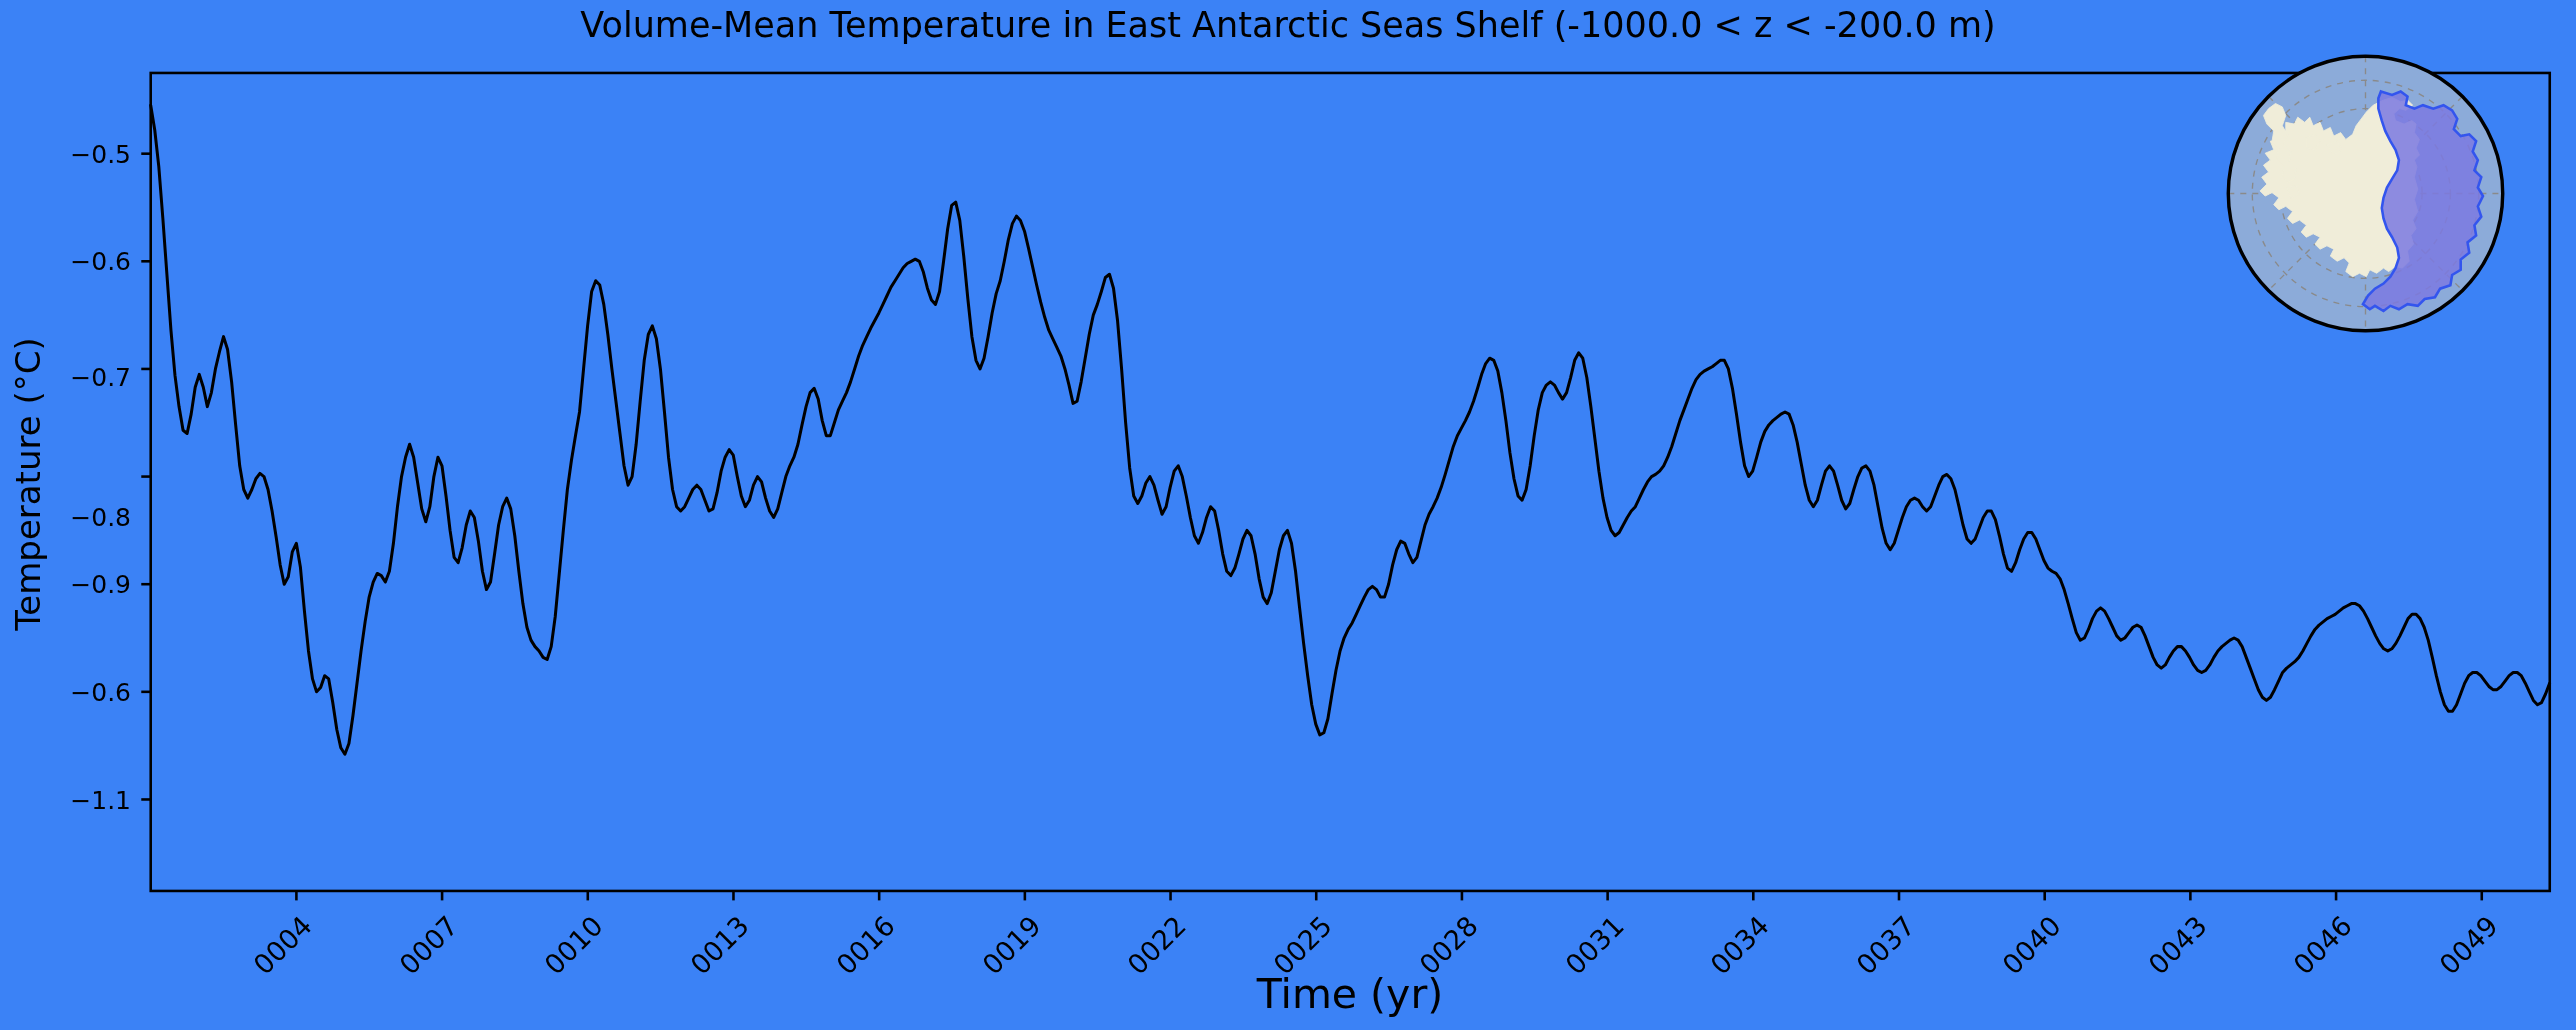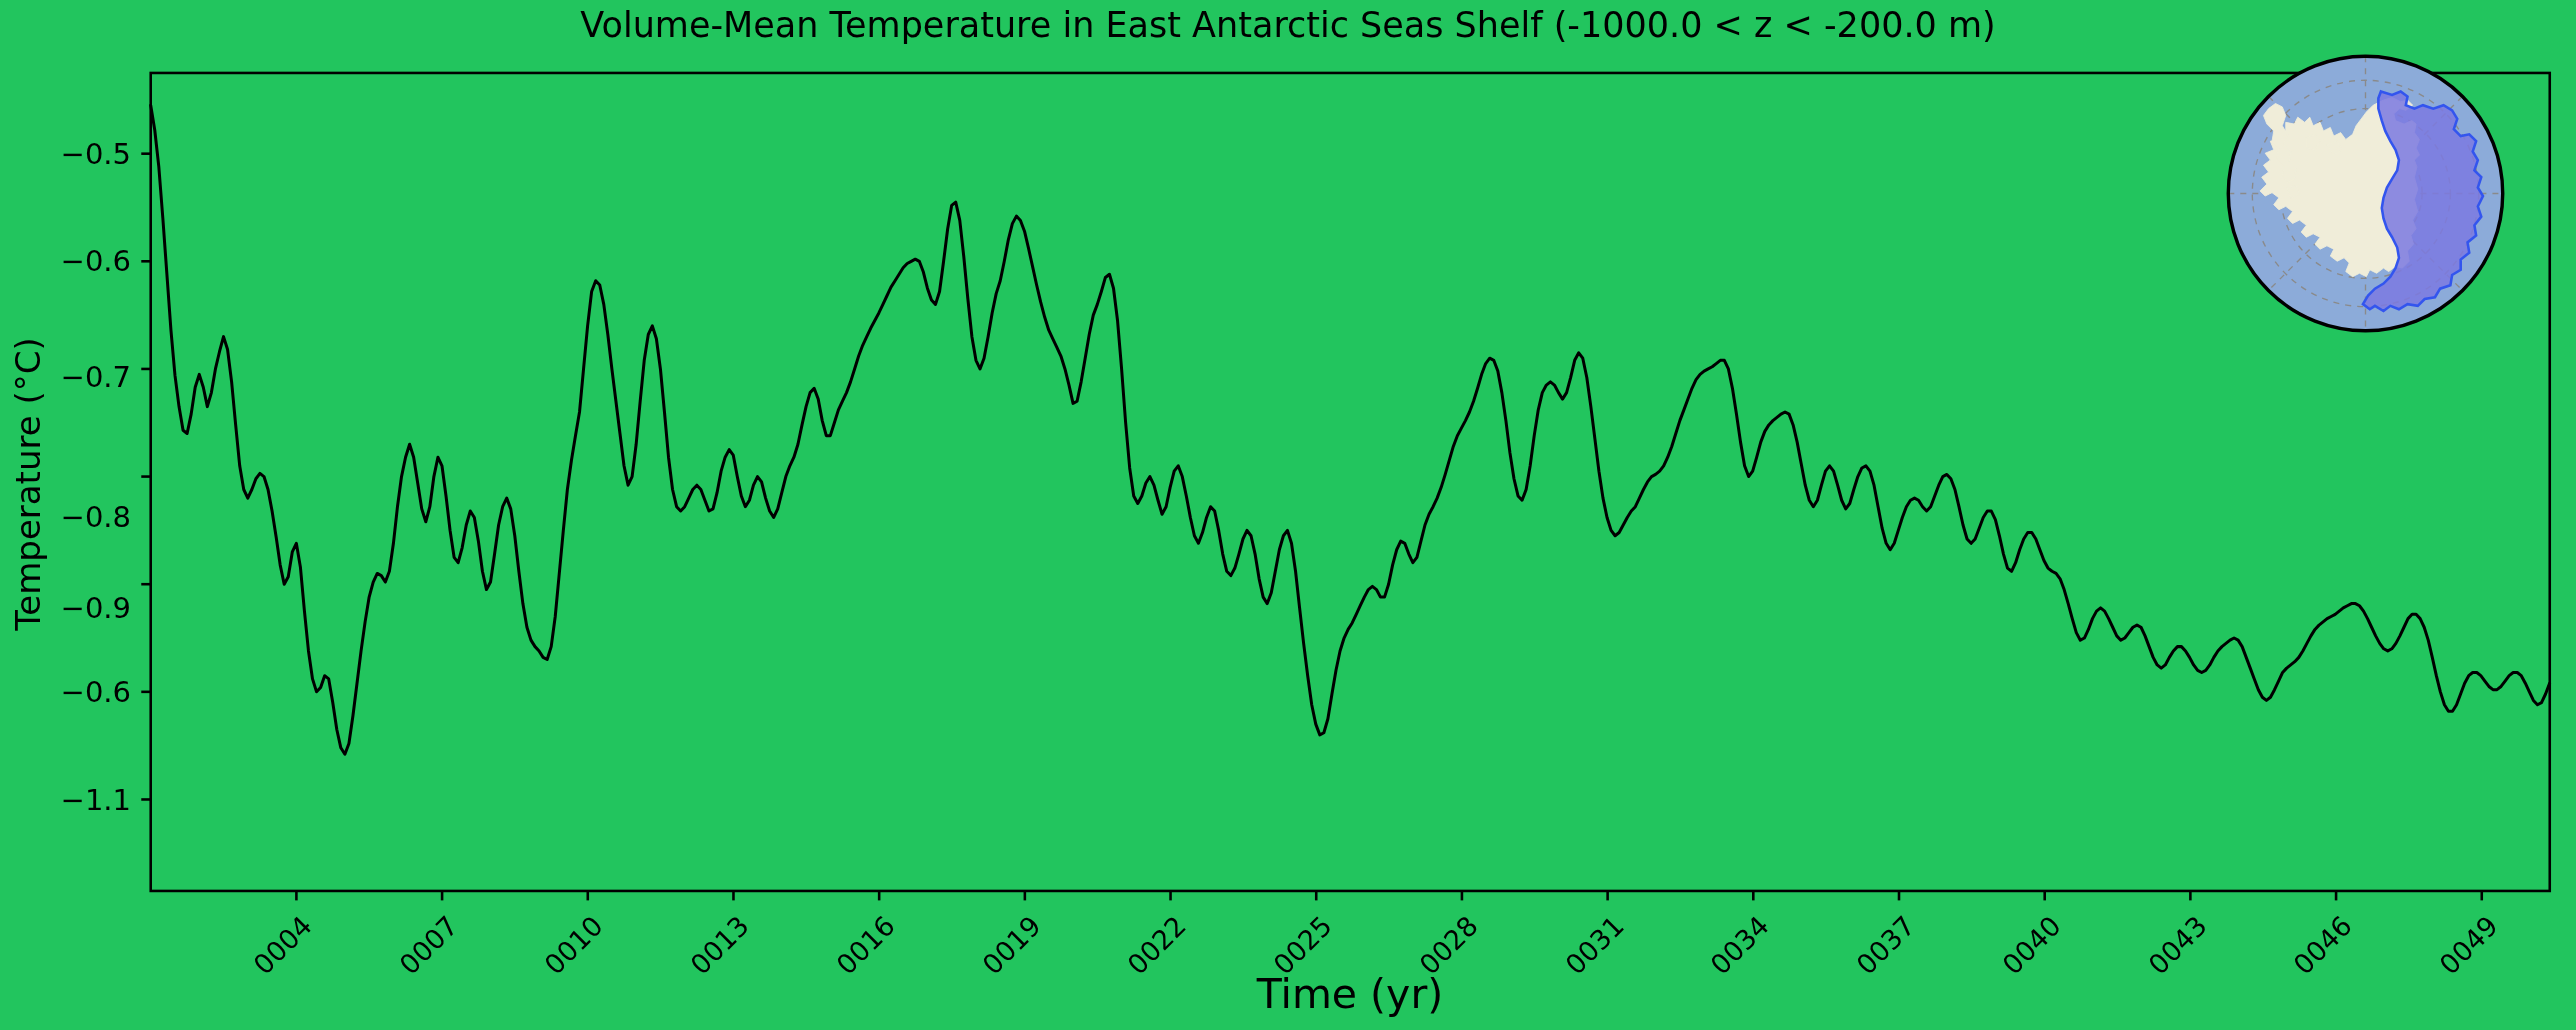--- a/index.html
+++ b/index.html
@@ -12,21 +12,21 @@
     height: 1030px;
     font-family: "DejaVu Sans", sans-serif;
     overflow: hidden;
     position: relative;
   }
   #figure {
     position: absolute;
     left: 0; top: 0;
     width: 2576px;
     height: 1030px;
-    background: #22c55e;
+    background: #3b82f6;
   }
   .fig-title {
     position: absolute;
     left: 0;
     top: 5.2px;
     width: 2576px;
     text-align: center;
     font-size: 35px;
     color: #000000;
     letter-spacing: 0px;
@@ -54,21 +54,21 @@
     top: 970px;
     width: 2400px;
     text-align: center;
     font-size: 41px;
     color: #000;
     white-space: nowrap;
   }
   .ytick-label {
     position: absolute;
     text-align: right;
-    font-size: 29px;
+    font-size: 25px;
     color: #000;
     white-space: nowrap;
     transform: translateY(-50%);
   }
   .xtick-label {
     position: absolute;
     font-size: 27px;
     color: #000;
     white-space: nowrap;
     transform-origin: right top;
@@ -122,21 +122,21 @@
     <g id="data-lines">
         <path d="M175.00,122.62 L179.71,151.46 L184.43,194.09 L189.14,254.28 L193.85,319.49 L198.57,384.69 L203.28,437.36 L207.99,473.72 L212.70,501.31 L217.42,505.07 L222.13,482.50 L226.84,451.15 L231.56,436.11 L236.27,451.15 L240.98,473.72 L245.70,457.42 L250.41,429.84 L255.12,409.77 L259.83,392.22 L264.55,407.26 L269.26,444.88 L273.97,495.04 L278.69,542.69 L283.40,570.28 L288.11,580.31 L292.83,570.28 L297.54,557.74 L302.25,551.47 L306.96,555.23 L311.68,570.28 L316.39,595.36 L321.10,625.45 L325.82,658.05 L330.53,680.63 L335.24,671.85 L339.96,643.01 L344.67,632.97 L349.38,660.56 L354.10,711.97 L358.81,758.37 L363.52,790.97 L368.23,806.02 L372.95,801.00 L377.66,787.21 L382.37,790.97 L387.09,818.56 L391.80,849.91 L396.51,871.23 L401.23,878.75 L405.94,866.21 L410.65,833.61 L415.36,795.99 L420.08,758.37 L424.79,724.51 L429.50,695.67 L434.22,678.12 L438.93,668.09 L443.64,670.59 L448.36,678.12 L453.07,665.58 L457.78,632.97 L462.49,590.34 L467.21,555.23 L471.92,532.66 L476.63,517.61 L481.35,532.66 L486.06,562.75 L490.77,592.85 L495.49,607.90 L500.20,590.34 L504.91,555.23 L509.62,532.66 L514.34,542.69 L519.05,577.80 L523.76,617.93 L528.48,649.28 L533.19,655.55 L537.90,637.99 L542.62,611.66 L547.33,595.36 L552.04,602.88 L556.76,630.47 L561.47,665.58 L566.18,686.89 L570.89,678.12 L575.61,645.51 L580.32,611.66 L585.03,590.34 L589.75,580.31 L594.46,592.85 L599.17,624.20 L603.89,665.58 L608.60,703.20 L613.31,730.78 L618.02,745.83 L622.74,753.35 L627.45,758.37 L632.16,765.89 L636.88,768.40 L641.59,753.35 L646.30,718.24 L651.02,668.09 L655.73,617.93 L660.44,570.28 L665.15,536.42 L669.87,507.58 L674.58,479.99 L679.29,429.84 L684.01,379.68 L688.72,339.55 L693.43,327.01 L698.15,332.03 L702.86,354.60 L707.57,389.71 L712.28,429.84 L717.00,467.45 L721.71,505.07 L726.42,542.69 L731.14,565.26 L735.85,555.23 L740.56,517.61 L745.28,467.45 L749.99,419.80 L754.70,389.71 L759.42,379.68 L764.13,394.72 L768.84,429.84 L773.55,479.99 L778.27,532.66 L782.98,570.28 L787.69,590.34 L792.41,595.36 L797.12,590.34 L801.83,580.31 L806.55,570.28 L811.26,565.26 L815.97,570.28 L820.68,582.82 L825.40,595.36 L830.11,592.85 L834.82,574.04 L839.54,548.96 L844.25,532.66 L848.96,523.88 L853.68,530.15 L858.39,555.23 L863.10,577.80 L867.81,590.34 L872.53,582.82 L877.24,565.26 L881.95,555.23 L886.67,561.50 L891.38,580.31 L896.09,595.36 L900.81,602.88 L905.52,592.85 L910.23,574.04 L914.95,555.23 L919.66,542.69 L924.37,532.66 L929.08,517.61 L933.80,495.04 L938.51,473.72 L943.22,457.42 L947.94,452.41 L952.65,464.95 L957.36,490.02 L962.08,507.58 L966.79,507.58 L971.50,492.53 L976.21,477.49 L980.93,467.45 L985.64,457.42 L990.35,444.88 L995.07,429.84 L999.78,414.79 L1004.49,402.25 L1009.21,392.22 L1013.92,382.19 L1018.63,373.41 L1023.34,364.63 L1028.06,354.60 L1032.77,344.57 L1037.48,334.54 L1042.20,327.01 L1046.91,319.49 L1051.62,311.96 L1056.34,306.95 L1061.05,304.44 L1065.76,301.93 L1070.47,304.44 L1075.19,316.98 L1079.90,335.79 L1084.61,349.58 L1089.33,354.60 L1094.04,339.55 L1098.75,304.44 L1103.47,266.82 L1108.18,239.24 L1112.89,235.47 L1117.61,256.79 L1122.32,299.42 L1127.03,348.33 L1131.74,392.22 L1136.46,419.80 L1141.17,429.84 L1145.88,417.30 L1150.60,392.22 L1155.31,364.63 L1160.02,342.06 L1164.74,327.01 L1169.45,304.44 L1174.16,279.36 L1178.87,260.55 L1183.59,251.78 L1188.30,256.79 L1193.01,269.33 L1197.73,289.39 L1202.44,310.71 L1207.15,332.03 L1211.87,352.09 L1216.58,369.65 L1221.29,384.69 L1226.00,394.72 L1230.72,404.76 L1235.43,414.79 L1240.14,429.84 L1244.86,448.64 L1249.57,469.96 L1254.28,467.45 L1259.00,444.88 L1263.71,417.30 L1268.42,389.71 L1273.14,367.14 L1277.85,354.60 L1282.56,339.55 L1287.27,323.25 L1291.99,319.49 L1296.70,335.79 L1301.41,373.41 L1306.13,429.84 L1310.84,492.53 L1315.55,545.20 L1320.27,577.80 L1324.98,586.58 L1329.69,577.80 L1334.40,562.75 L1339.12,555.23 L1343.83,565.26 L1348.54,582.82 L1353.26,599.12 L1357.97,590.34 L1362.68,567.77 L1367.40,548.96 L1372.11,542.69 L1376.82,555.23 L1381.53,577.80 L1386.25,602.88 L1390.96,624.20 L1395.67,632.97 L1400.39,620.44 L1405.10,602.88 L1409.81,590.34 L1414.53,595.36 L1419.24,617.93 L1423.95,645.51 L1428.66,665.58 L1433.38,670.59 L1438.09,661.82 L1442.80,645.51 L1447.52,627.96 L1452.23,617.93 L1456.94,624.20 L1461.66,645.51 L1466.37,674.36 L1471.08,695.67 L1475.80,703.20 L1480.51,690.66 L1485.22,665.58 L1489.93,640.50 L1494.65,624.20 L1499.36,617.93 L1504.07,632.97 L1508.79,665.58 L1513.50,708.21 L1518.21,749.59 L1522.93,787.21 L1527.64,821.07 L1532.35,843.64 L1537.06,856.18 L1541.78,853.67 L1546.49,837.37 L1551.20,808.53 L1555.92,780.94 L1560.63,758.37 L1565.34,743.32 L1570.06,733.29 L1574.77,725.77 L1579.48,715.74 L1584.19,705.70 L1588.91,695.67 L1593.62,686.89 L1598.33,683.13 L1603.05,686.89 L1607.76,695.67 L1612.47,695.67 L1617.19,680.63 L1621.90,658.05 L1626.61,640.50 L1631.33,630.47 L1636.04,632.97 L1640.75,645.51 L1645.46,655.55 L1650.18,649.28 L1654.89,630.47 L1659.60,611.66 L1664.32,599.12 L1669.03,590.34 L1673.74,580.31 L1678.46,567.77 L1683.17,552.72 L1687.88,536.42 L1692.59,520.12 L1697.31,507.58 L1702.02,498.80 L1706.73,490.02 L1711.45,479.99 L1716.16,467.45 L1720.87,452.41 L1725.59,436.11 L1730.30,423.57 L1735.01,417.30 L1739.72,419.80 L1744.44,432.34 L1749.15,457.42 L1753.86,490.02 L1758.58,527.64 L1763.29,557.74 L1768.00,577.80 L1772.72,582.82 L1777.43,570.28 L1782.14,542.69 L1786.86,507.58 L1791.57,477.49 L1796.28,457.42 L1800.99,448.64 L1805.71,444.88 L1810.42,448.64 L1815.13,457.42 L1819.85,464.95 L1824.56,457.42 L1829.27,439.87 L1833.99,419.80 L1838.70,411.03 L1843.41,417.30 L1848.12,439.87 L1852.84,473.72 L1857.55,511.34 L1862.26,548.96 L1866.98,580.31 L1871.69,602.88 L1876.40,617.93 L1881.12,624.20 L1885.83,620.44 L1890.54,611.66 L1895.25,602.88 L1899.97,595.36 L1904.68,590.34 L1909.39,580.31 L1914.11,570.28 L1918.82,561.50 L1923.53,555.23 L1928.25,552.72 L1932.96,548.96 L1937.67,542.69 L1942.38,532.66 L1947.10,520.12 L1951.81,505.07 L1956.52,490.02 L1961.24,477.49 L1965.95,464.95 L1970.66,452.41 L1975.38,442.37 L1980.09,436.11 L1984.80,432.34 L1989.52,429.84 L1994.23,427.33 L1998.94,423.57 L2003.65,419.80 L2008.37,419.80 L2013.08,429.84 L2017.79,452.41 L2022.51,482.50 L2027.22,515.10 L2031.93,542.69 L2036.65,555.23 L2041.36,548.96 L2046.07,532.66 L2050.78,515.10 L2055.50,502.56 L2060.21,495.04 L2064.92,490.02 L2069.64,486.26 L2074.35,482.50 L2079.06,479.99 L2083.78,482.50 L2088.49,495.04 L2093.20,515.10 L2097.91,540.18 L2102.63,565.26 L2107.34,582.82 L2112.05,590.34 L2116.77,582.82 L2121.48,565.26 L2126.19,548.96 L2130.91,542.69 L2135.62,548.96 L2140.33,565.26 L2145.05,582.82 L2149.76,592.85 L2154.47,586.58 L2159.18,570.28 L2163.90,555.23 L2168.61,545.20 L2173.32,542.69 L2178.04,548.96 L2182.75,565.26 L2187.46,590.34 L2192.18,615.42 L2196.89,632.97 L2201.60,640.50 L2206.31,632.97 L2211.03,617.93 L2215.74,602.88 L2220.45,590.34 L2225.17,582.82 L2229.88,580.31 L2234.59,582.82 L2239.31,590.34 L2244.02,595.36 L2248.73,590.34 L2253.44,577.80 L2258.16,565.26 L2262.87,555.23 L2267.58,552.72 L2272.30,557.74 L2277.01,570.28 L2281.72,590.34 L2286.44,611.66 L2291.15,627.96 L2295.86,632.97 L2300.57,627.96 L2305.29,615.42 L2310.00,602.88 L2314.71,595.36 L2319.43,595.36 L2324.14,605.39 L2328.85,624.20 L2333.57,645.51 L2338.28,661.82 L2342.99,665.58 L2347.71,655.55 L2352.42,640.50 L2357.13,627.96 L2361.84,620.44 L2366.56,620.44 L2371.27,627.96 L2375.98,640.50 L2380.70,653.04 L2385.41,661.82 L2390.12,665.58 L2394.84,668.09 L2399.55,674.36 L2404.26,686.89 L2408.97,703.20 L2413.69,720.75 L2418.40,737.05 L2423.11,745.83 L2427.83,743.32 L2432.54,733.29 L2437.25,720.75 L2441.97,711.97 L2446.68,708.21 L2451.39,711.97 L2456.10,720.75 L2460.82,730.78 L2465.53,740.81 L2470.24,745.83 L2474.96,743.32 L2479.67,737.05 L2484.38,730.78 L2489.10,728.27 L2493.81,730.78 L2498.52,740.81 L2503.23,753.35 L2507.95,765.89 L2512.66,774.67 L2517.37,778.43 L2522.09,774.67 L2526.80,765.89 L2531.51,758.37 L2536.23,753.35 L2540.94,753.35 L2545.65,758.37 L2550.37,765.89 L2555.08,774.67 L2559.79,780.94 L2564.50,783.45 L2569.22,780.94 L2573.93,774.67 L2578.64,765.89 L2583.36,758.37 L2588.07,753.35 L2592.78,749.59 L2597.50,745.83 L2602.21,743.32 L2606.92,745.83 L2611.63,753.35 L2616.35,765.89 L2621.06,778.43 L2625.77,790.97 L2630.49,803.51 L2635.20,812.29 L2639.91,816.05 L2644.63,812.29 L2649.34,803.51 L2654.05,793.48 L2658.76,783.45 L2663.48,778.43 L2668.19,774.67 L2672.90,770.91 L2677.62,765.89 L2682.33,758.37 L2687.04,749.59 L2691.76,740.81 L2696.47,733.29 L2701.18,728.27 L2705.90,724.51 L2710.61,720.75 L2715.32,718.24 L2720.03,715.74 L2724.75,711.97 L2729.46,708.21 L2734.17,705.70 L2738.89,703.20 L2743.60,703.20 L2748.31,705.70 L2753.03,711.97 L2757.74,720.75 L2762.45,730.78 L2767.16,740.81 L2771.88,749.59 L2776.59,755.86 L2781.30,758.37 L2786.02,755.86 L2790.73,749.59 L2795.44,740.81 L2800.16,730.78 L2804.87,720.75 L2809.58,715.74 L2814.29,715.74 L2819.01,720.75 L2823.72,730.78 L2828.43,745.83 L2833.15,765.89 L2837.86,787.21 L2842.57,806.02 L2847.29,821.07 L2852.00,828.59 L2856.71,828.59 L2861.43,821.07 L2866.14,808.53 L2870.85,795.99 L2875.56,787.21 L2880.28,783.45 L2884.99,783.45 L2889.70,787.21 L2894.42,793.48 L2899.13,799.75 L2903.84,803.51 L2908.56,803.51 L2913.27,799.75 L2917.98,793.48 L2922.69,787.21 L2927.41,783.45 L2932.12,783.45 L2936.83,787.21 L2941.55,795.99 L2946.26,806.02 L2950.97,816.05 L2955.69,821.07 L2960.40,818.56 L2965.11,808.53 L2969.82,795.99 " fill="none" stroke="#000000" stroke-width="3.5" stroke-linejoin="round" stroke-linecap="round"></path>
       </g>
   </svg>
 
   <div id="ytick-labels">
       <div class="ytick-label" style="left: 0px; width: 131px; top: 154px;">−0.5</div>
       <div class="ytick-label" style="left: 0px; width: 131px; top: 261px;">−0.6</div>
       <div class="ytick-label" style="left: 0px; width: 131px; top: 377px;">−0.7</div>
       <div class="ytick-label" style="left: 0px; width: 131px; top: 477px; margin-top: 40px;">−0.8</div>
-      <div class="ytick-label" style="left: 0px; width: 131px; top: 584px; margin-top: 24px;">−0.9</div>
+      <div class="ytick-label" style="left: 0px; width: 131px; top: 584px;">−0.9</div>
       <div class="ytick-label" style="left: 0px; width: 131px; top: 692px;">−0.6</div>
       <div class="ytick-label" style="left: 0px; width: 131px; top: 800px;">−1.1</div>
     </div>
   <div id="xtick-labels">
       <div class="xtick-label" style="left: 193px; top: 910px; width: 103px;">0004</div>
       <div class="xtick-label" style="left: 339px; top: 910px; width: 103px;">0007</div>
       <div class="xtick-label" style="left: 484px; top: 910px; width: 103px;">0010</div>
       <div class="xtick-label" style="left: 630px; top: 910px; width: 103px;">0013</div>
       <div class="xtick-label" style="left: 776px; top: 910px; width: 103px;">0016</div>
       <div class="xtick-label" style="left: 922px; top: 910px; width: 103px;">0019</div>

